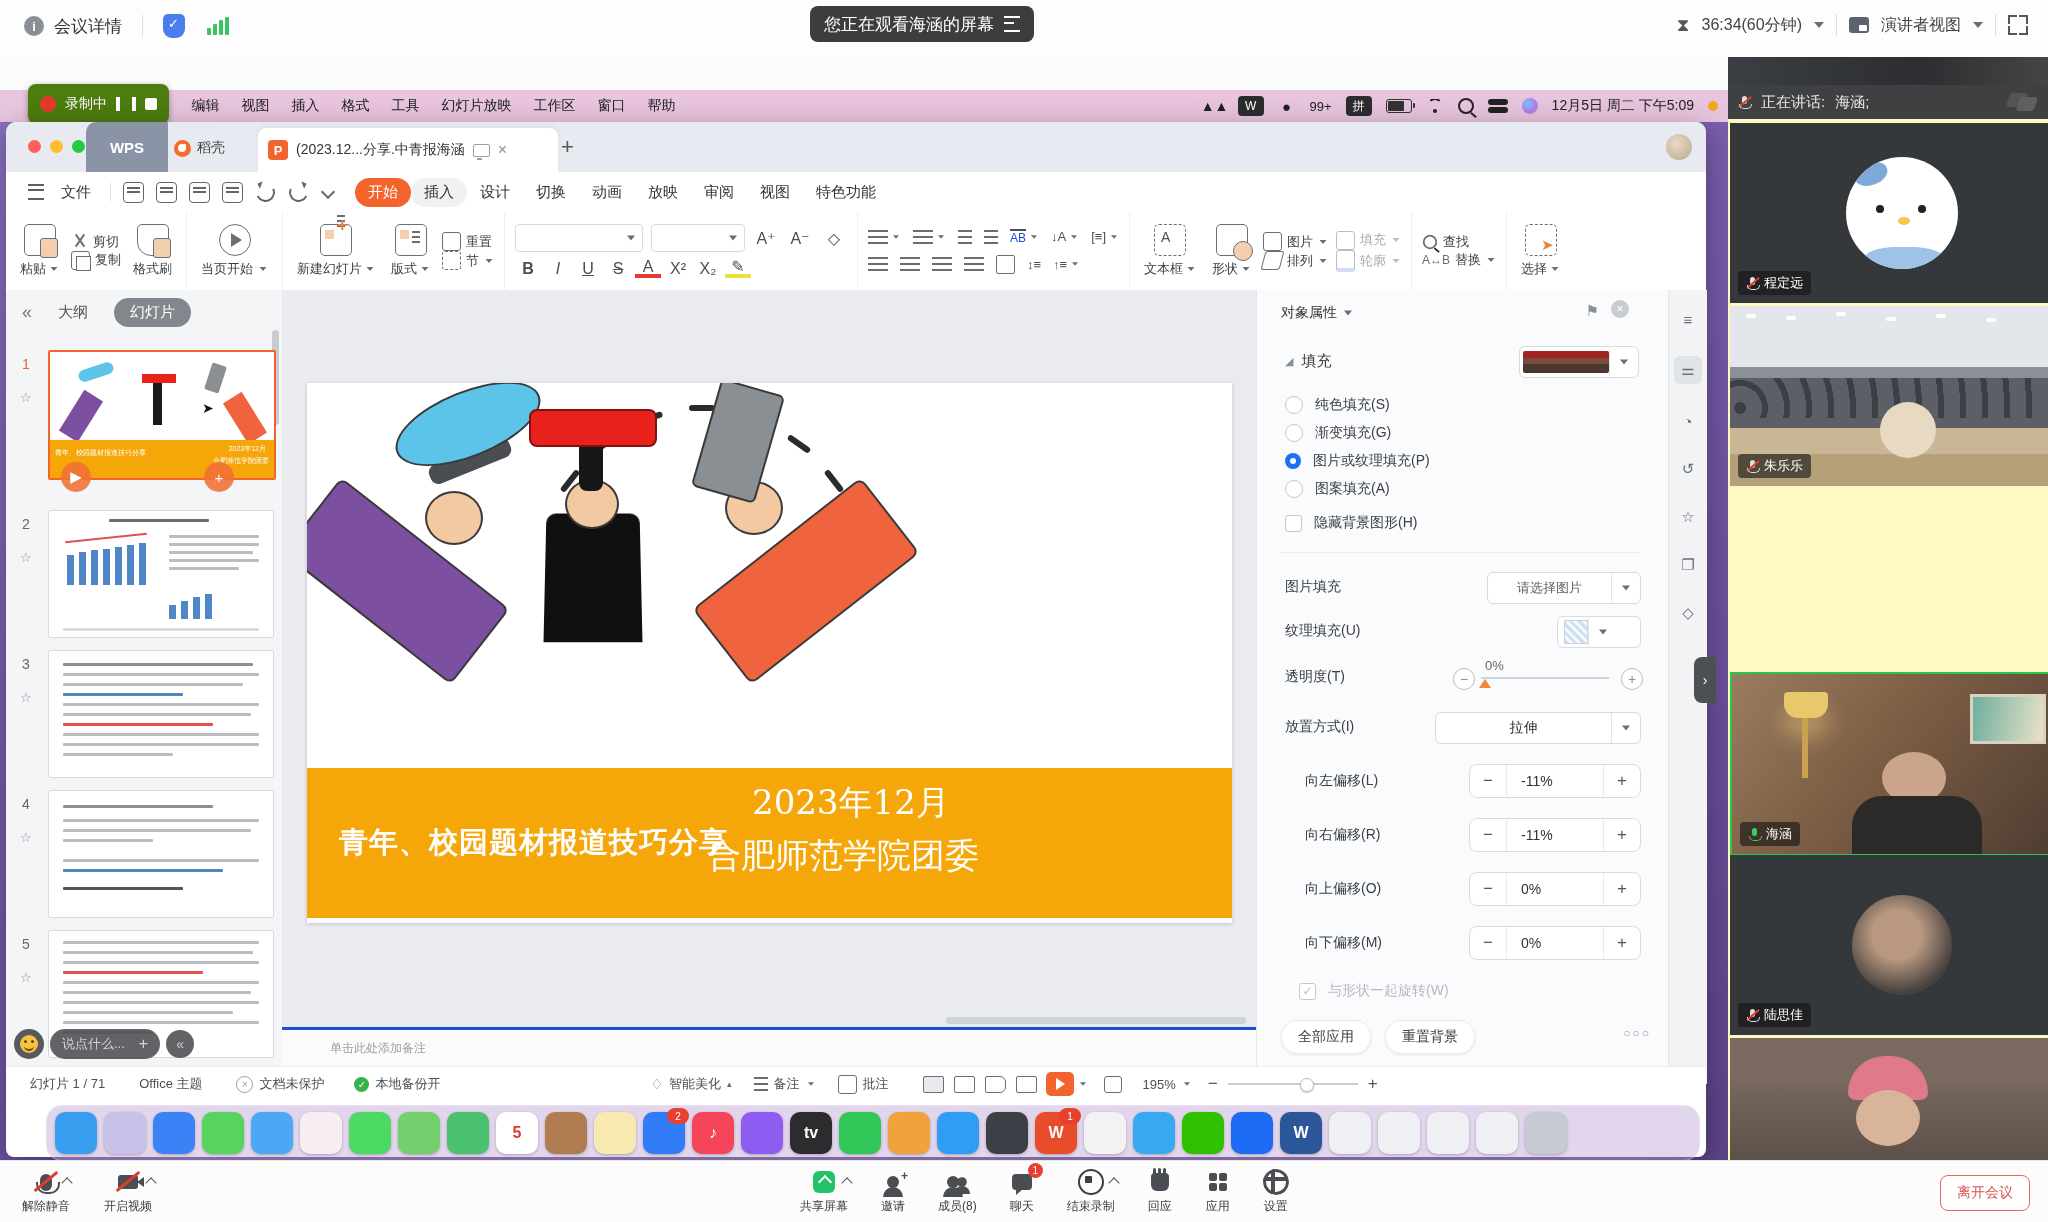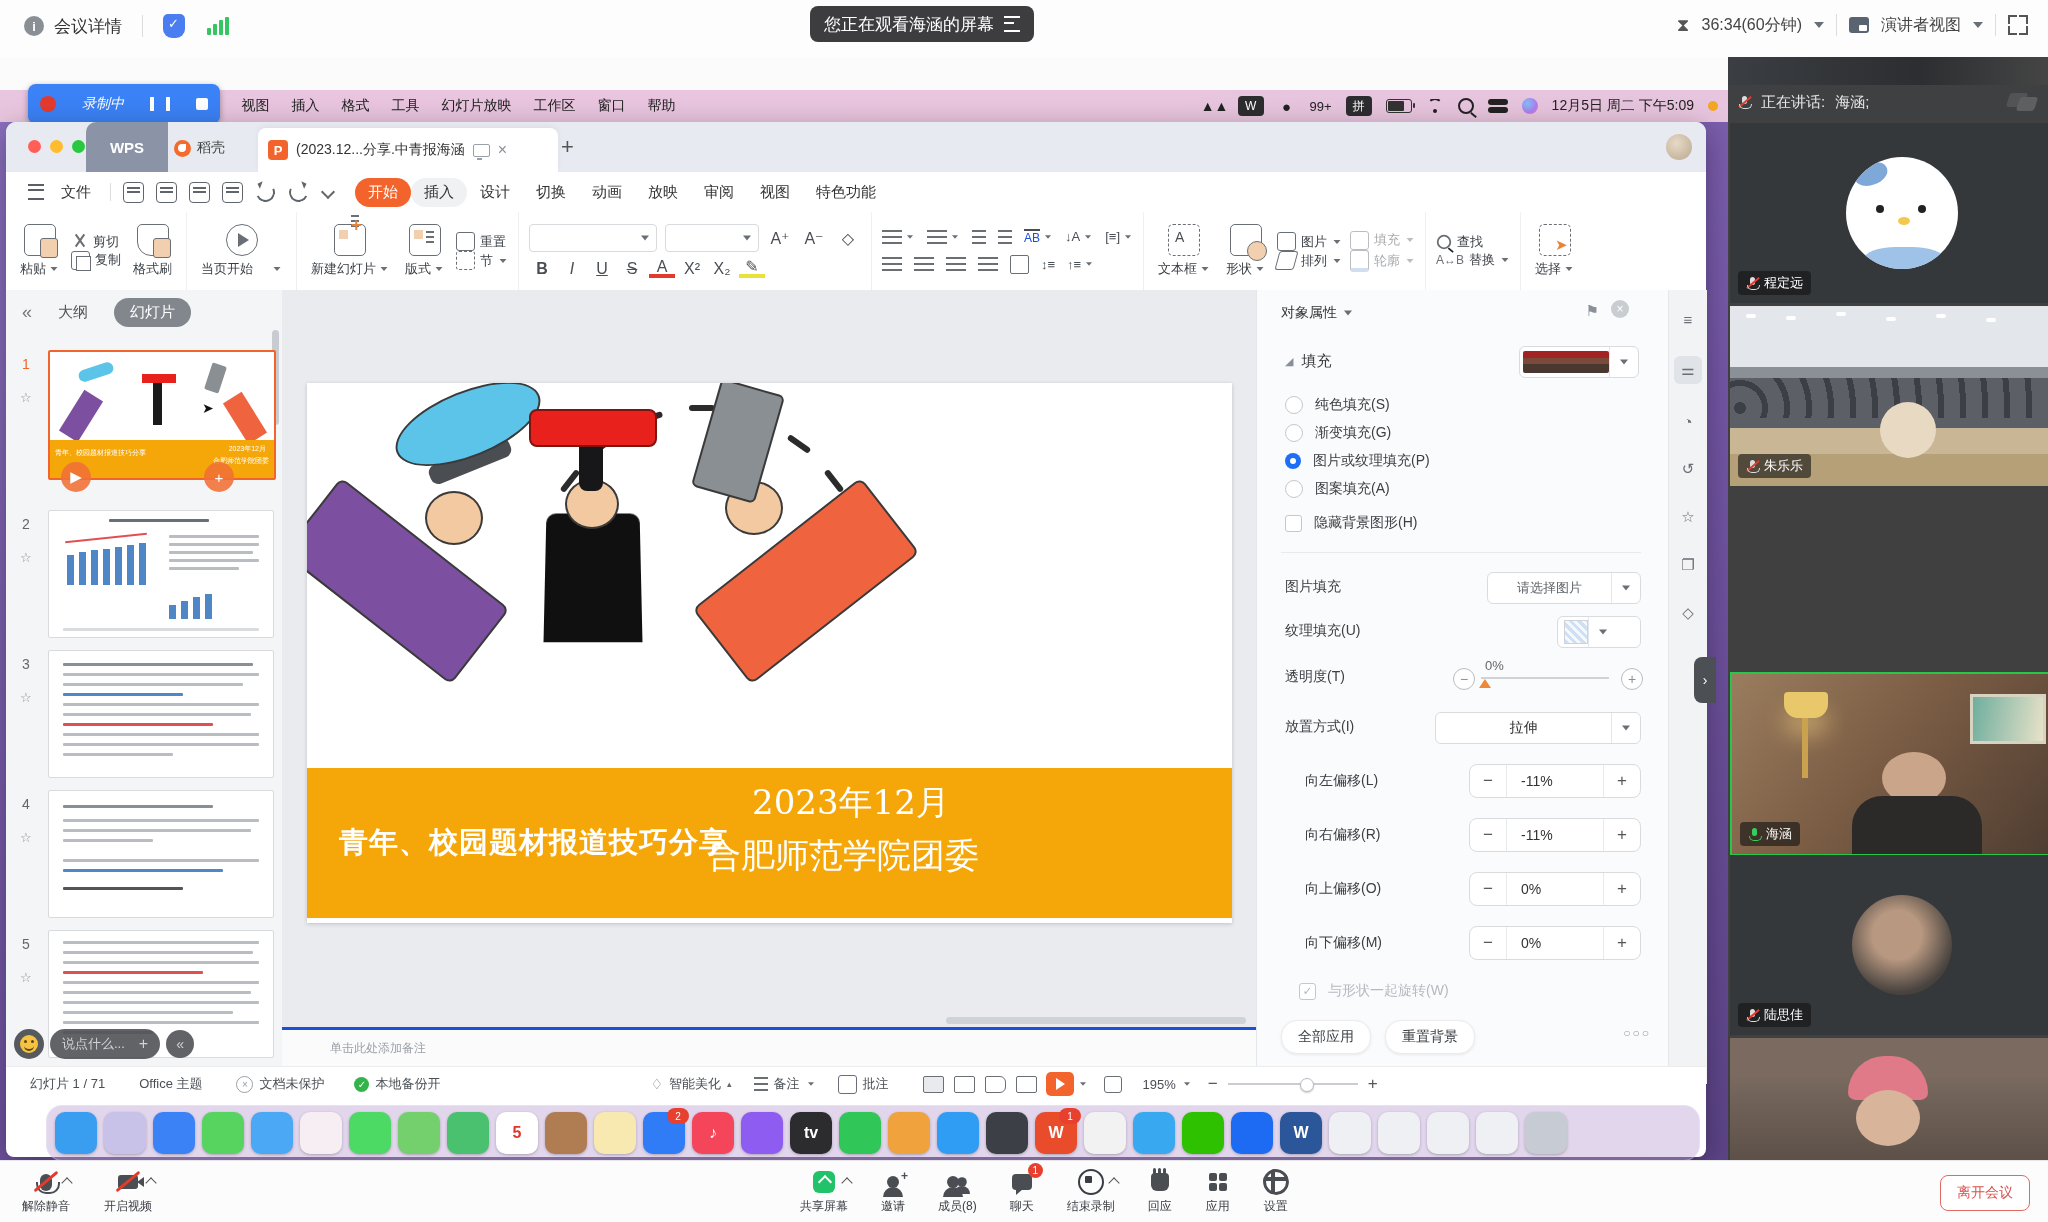--- a/index.html
+++ b/index.html
@@ -21,21 +21,21 @@
   .hour{font-size:16px;color:#444;}
   .tri-down{width:0;height:0;border-left:5px solid transparent;border-right:5px solid transparent;border-top:6px solid #6a6f76;}
   .fullscr{width:20px;height:20px;position:relative;}
   .fullscr i{position:absolute;width:7px;height:7px;border:2px solid #555;}
   
   .desktop{left:0;top:57px;width:1728px;height:1103px;background:linear-gradient(160deg,#8d72c2 0%,#7356a5 55%,#5d4488 100%);}
   .letterbox{left:0;top:0;width:1728px;height:33px;background:#fbfbfc;}
   .menubar{left:0;top:33px;width:1728px;height:32px;background:rgba(238,202,224,.95);display:flex;align-items:center;font-size:14px;color:#222;}
   .mb-item{margin:0 11px;white-space:nowrap;}
   .mb-app{font-weight:bold;margin-left:44px;}
-  .rec-pill{position:absolute;left:28px;top:-6px;height:40px;background:#3b82f6;border-radius:8px;display:flex;align-items:center;gap:26px;padding:0 12px;box-shadow:0 2px 6px rgba(0,0,0,.35);color:#fff;font-size:14px;font-style:italic;}
+  .rec-pill{position:absolute;left:28px;top:-6px;height:40px;background:#4d7c0f;border-radius:8px;display:flex;align-items:center;gap:9px;padding:0 12px;box-shadow:0 2px 6px rgba(0,0,0,.35);color:#fff;font-size:14px;}
   .rec-dot{width:16px;height:16px;border-radius:50%;background:#e23b2e;}
   .rec-pause{width:12px;height:14px;border-left:4px solid #fff;border-right:4px solid #fff;}
   .rec-stop{width:12px;height:12px;background:#fff;border-radius:2px;}
   .mb-right{position:absolute;right:10px;top:0;height:32px;display:flex;align-items:center;gap:14px;}
   .mi{width:18px;height:18px;display:inline-flex;align-items:center;justify-content:center;color:#222;}
   .badgebox{background:#2d2d2f;color:#fff;border-radius:4px;font-size:12px;padding:1px 4px;}
   .batt{width:24px;height:12px;border:1.5px solid #333;border-radius:3px;position:relative;}
   .batt::before{content:"";position:absolute;left:1px;top:1px;bottom:1px;width:16px;background:#333;border-radius:1px;}
   .batt::after{content:"";position:absolute;right:-4px;top:3px;width:2px;height:5px;background:#333;border-radius:1px;}
   .wifi{width:18px;height:14px;position:relative;overflow:hidden;}
@@ -166,21 +166,21 @@
   
   .chatpill{left:14px;top:971px;height:32px;display:flex;align-items:center;gap:6px;z-index:30;}
   .emoji-c{width:30px;height:30px;border-radius:50%;background:#565a5e;display:flex;align-items:center;justify-content:center;}
   .smile{width:18px;height:18px;border-radius:50%;background:#f5c242;position:relative;}
   .smile::before{content:"";position:absolute;left:4px;top:5px;width:3px;height:3px;border-radius:50%;background:#5a4a12;box-shadow:7px 0 0 #5a4a12;}
   .smile::after{content:"";position:absolute;left:4px;top:9px;width:10px;height:5px;border-radius:0 0 10px 10px;border-bottom:2px solid #5a4a12;}
   .saypill{height:30px;background:rgba(70,72,76,.85);border-radius:16px;color:#cfd2d6;font-size:13px;display:flex;align-items:center;gap:14px;padding:0 12px;}
   .circ-sm{width:28px;height:28px;border-radius:50%;background:rgba(70,72,76,.85);color:#cfd2d6;display:flex;align-items:center;justify-content:center;font-size:14px;}
   .expandtab{left:1694px;top:600px;width:22px;height:46px;background:#4c4f53;border-radius:8px 0 0 8px;color:#fff;display:flex;align-items:center;justify-content:center;font-size:14px;z-index:5;}
   
-  .sidepanel{left:1728px;top:57px;width:320px;height:1103px;background:#404040;}
+  .sidepanel{left:1728px;top:57px;width:320px;height:1103px;background:#fef9c3;}
   .sliver{left:0;top:0;width:320px;height:28px;background:linear-gradient(90deg,#3b3e42,#2c2e31 60%,#454545);}
   .speakbar{left:0;top:28px;width:320px;height:34px;background:#3f4042;color:#e8e8e8;font-size:15px;display:flex;align-items:center;gap:10px;padding-left:10px;}
   .wm{position:absolute;right:10px;top:6px;width:40px;height:22px;opacity:.35;}
   .wm i{position:absolute;width:18px;height:14px;background:#777;border-radius:3px;transform:skewX(-18deg);}
   .tile{position:absolute;left:2px;width:344px;height:180px;background:#35383b;overflow:hidden;}
   .nametag{position:absolute;left:8px;bottom:8px;height:24px;background:rgba(20,20,20,.62);border-radius:4px;color:#fff;font-size:13px;display:flex;align-items:center;gap:5px;padding:0 8px;}
   .micslash{width:13px;height:15px;position:relative;flex:none;}
   .micslash::before{content:"";position:absolute;left:4px;top:1px;width:5px;height:8px;border-radius:3px;background:#ddd;}
   .micslash::after{content:"";position:absolute;left:1px;top:9px;width:11px;height:4px;border-radius:0 0 5px 5px;border-bottom:1.6px solid #ddd;border-left:1.6px solid #ddd;border-right:1.6px solid #ddd;}
   .micslash i{position:absolute;left:-1px;top:6px;width:16px;height:2px;background:#e23b2e;transform:rotate(-40deg);}
@@ -368,21 +368,21 @@
               </div>
           </div>
           <div class="bigbtn">
             <div class="bic tan" style="border-radius:5px 5px 14px 14px;"></div>
             <span>格式刷</span>
           </div>
         </div>
         <div class="tgroup">
           <div class="bigbtn">
             <div class="bic play"></div>
-            <span class="fx" style="gap:19px;justify-content:center;">
+            <span class="fx" style="gap:5px;justify-content:center;">
                 <span>当页开始</span>
                 <span class="tri-down" style="transform:scale(.7);"></span>
               </span>
           </div>
         </div>
         <div class="tgroup">
           <div class="bigbtn">
             <div class="bic lay plus"></div>
             <span class="fx" style="gap:3px;">
                 <span>新建幻灯片</span>

